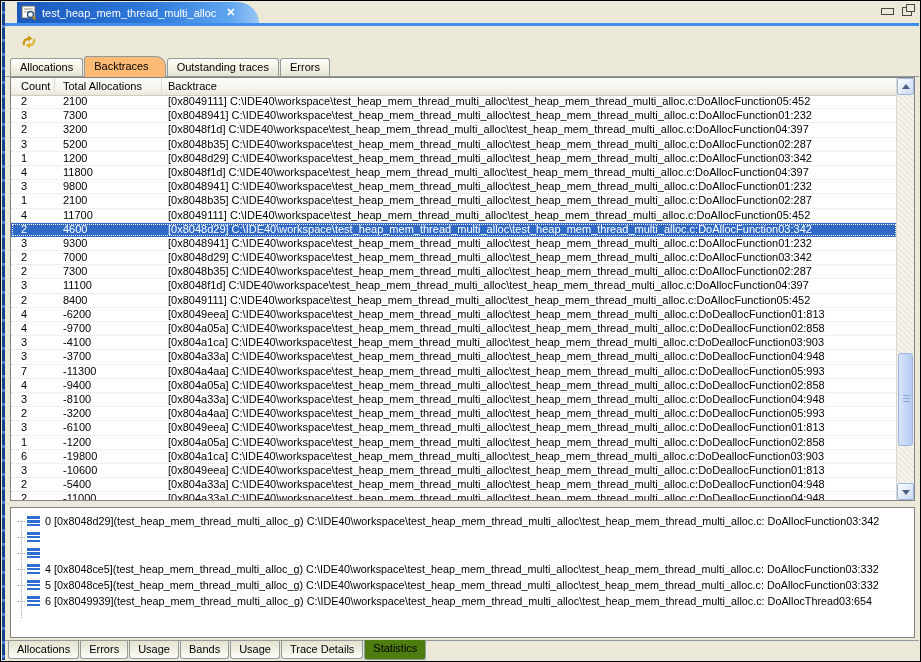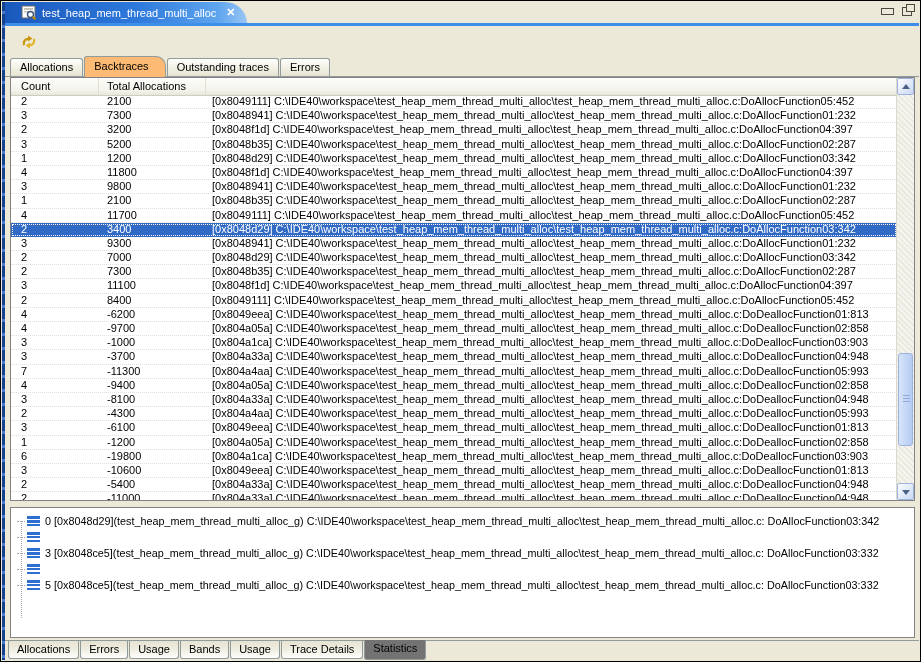--- a/index.html
+++ b/index.html
@@ -3,23 +3,23 @@
 <meta charset="utf-8">
 <style>
   html,body{margin:0;padding:0;width:921px;height:662px;overflow:hidden;
     font-family:"Liberation Sans",sans-serif;font-size:11px;color:#000;}
   .window{position:relative;width:921px;height:662px;box-sizing:border-box;
     border:1px solid #000;background:#ECE9D8;overflow:hidden;}
   .left-stripe{position:absolute;left:1px;top:1px;bottom:1px;width:3px;
     background:repeating-linear-gradient(180deg,#16418C 0 9px,#4A7AD0 9px 12px,#16418C 12px 14px);}
   
   .viewbar{position:absolute;left:4px;top:1px;right:1px;height:21px;background:#ECE9D8;}
-  .view-tab{position:absolute;left:0;top:0;width:242px;height:21px;display:flex;align-items:center;
+  .view-tab{position:absolute;left:12px;top:0;width:242px;height:21px;display:flex;align-items:center;
     background:linear-gradient(90deg,#1A58BC 0%,#2E79DC 55%,#5FA5EE 88%,#9AC6F5 100%);
-    border-top-right-radius:22px 21px;padding-left:16px;box-sizing:border-box;}
+    border-top-right-radius:22px 21px;padding-left:4px;box-sizing:border-box;}
   .view-title{color:#fff;margin-left:5px;white-space:nowrap;}
   .close-x{color:#fff;font-weight:bold;margin-left:10px;font-size:11px;cursor:default;}
   .winbtns{position:absolute;right:7px;top:5px;display:flex;gap:8px;align-items:center;}
   .min-i{width:11px;height:5px;border:1px solid #4A4A42;background:#ECE9D8;}
   .max-i{position:relative;width:8px;height:7px;border:1px solid #4A4A42;background:#ECE9D8;}
   .max-i:before{content:"";position:absolute;left:3px;top:-4px;width:7px;height:6px;
     border:1px solid #4A4A42;background:#ECE9D8;}
   .blue-underline{position:absolute;left:4px;top:22px;right:1px;height:3px;background:#3F8EE9;}
   
   .toolbar{position:absolute;left:4px;top:25px;right:1px;height:31px;background:#ECE9D8;}
@@ -31,21 +31,21 @@
     background:linear-gradient(180deg,#FEFEFC,#F1EFE2 60%,#E6E3D2);
     border:1px solid #919B9C;border-bottom:none;border-radius:3px 3px 0 0;white-space:nowrap;}
   .xtab.selected{height:20px;line-height:19px;background:#fdba74;position:relative;z-index:2;
     border-radius:3px 10px 0 0;margin-bottom:-1px;padding-right:16px;}
   
   .table{position:absolute;left:9px;top:76px;width:905px;height:424px;
     border:1px solid #848284;background:#fff;box-sizing:border-box;overflow:hidden;}
   .thead{position:absolute;left:0;top:0;right:17px;height:17px;display:flex;
     background:linear-gradient(180deg,#FDFDFB,#F3F2EA 75%,#E9E7DB);border-bottom:1px solid #CFCDBE;}
   .th{box-sizing:border-box;border-right:1px solid #E2DFD2;line-height:16px;white-space:nowrap;overflow:hidden;}
-  .c-count{width:88px;padding-left:10px;flex:none;}
+  .c-count{width:44px;padding-left:10px;flex:none;}
   .c-total{width:107px;padding-left:8px;flex:none;}
   .c-bt{flex:1;padding-left:6px;}
   .tbody{position:absolute;left:0;top:17px;right:17px;bottom:0;overflow:hidden;}
   .trow{display:flex;height:14.2px;line-height:13.5px;box-sizing:border-box;
     border-bottom:1px dotted #E4E1D4;white-space:nowrap;}
   .trow .cell{box-sizing:border-box;overflow:hidden;white-space:nowrap;}
   .trow.sel{background:#316AC5;color:#fff;border-bottom:1px solid #316AC5;
     outline:1px dotted #FFF;outline-offset:-2px;}
   
   .vsb{position:absolute;right:0;top:0;bottom:0;width:17px;
@@ -68,21 +68,21 @@
   .frame-line:before{content:"";width:8px;border-top:1px dotted #A8A8A8;margin-right:2px;flex:none;}
   .frame-icon{width:13px;height:11px;margin-right:5px;flex:none;
     background:repeating-linear-gradient(180deg,#2F6FD0 0 2.6px,#FFF 2.6px 3.9px);}
   .frame-text{font-size:10.8px;}
   
   .tabbar-bottom{position:absolute;left:4px;top:639px;right:1px;height:21px;
     border-top:1px solid #919B9C;display:flex;align-items:flex-start;padding-left:3px;box-sizing:border-box;background:#ECE9D8;}
   .btab{height:17px;line-height:16px;padding:0 8px;margin-right:1px;
     background:linear-gradient(0deg,#FEFEFC,#EDEBDD 60%,#E6E3D2);
     border:1px solid #919B9C;border-top:none;border-radius:0 0 3px 3px;white-space:nowrap;}
-  .btab.selected{background:#737373;height:19px;margin-top:-1px;position:relative;z-index:2;}
+  .btab.selected{background:#4d7c0f;height:19px;margin-top:-1px;position:relative;z-index:2;}
 </style>
 </head>
 <body>
 
 <div class="window">
   <div class="left-stripe"></div>
 
   <div class="viewbar">
     <div class="view-tab">
       <svg width="16" height="16" viewBox="0 0 16 16">
@@ -115,20 +115,21 @@
     <div class="xtab">Allocations</div>
     <div class="xtab selected">Backtraces</div>
     <div class="xtab">Outstanding traces</div>
     <div class="xtab">Errors</div>
   </div>
 
   <div class="table">
     <div class="thead">
       <div class="th c-count">Count</div>
       <div class="th c-total">Total Allocations</div>
+      <div class="th c-bt">Backtrace</div>
     </div>
     <div class="tbody">
         <div class="trow">
           <div class="cell c-count">2</div>
           <div class="cell c-total">2100</div>
           <div class="cell c-bt">[0x8049111] C:\IDE40\workspace\test_heap_mem_thread_multi_alloc\test_heap_mem_thread_multi_alloc.c:DoAllocFunction05:452</div>
         </div>
         <div class="trow">
           <div class="cell c-count">3</div>
           <div class="cell c-total">7300</div>
@@ -164,21 +165,21 @@
           <div class="cell c-total">2100</div>
           <div class="cell c-bt">[0x8048b35] C:\IDE40\workspace\test_heap_mem_thread_multi_alloc\test_heap_mem_thread_multi_alloc.c:DoAllocFunction02:287</div>
         </div>
         <div class="trow">
           <div class="cell c-count">4</div>
           <div class="cell c-total">11700</div>
           <div class="cell c-bt">[0x8049111] C:\IDE40\workspace\test_heap_mem_thread_multi_alloc\test_heap_mem_thread_multi_alloc.c:DoAllocFunction05:452</div>
         </div>
         <div class="trow sel">
           <div class="cell c-count">2</div>
-          <div class="cell c-total">3400</div>
+          <div class="cell c-total">4600</div>
           <div class="cell c-bt">[0x8048d29] C:\IDE40\workspace\test_heap_mem_thread_multi_alloc\test_heap_mem_thread_multi_alloc.c:DoAllocFunction03:342</div>
         </div>
         <div class="trow">
           <div class="cell c-count">3</div>
           <div class="cell c-total">9300</div>
           <div class="cell c-bt">[0x8048941] C:\IDE40\workspace\test_heap_mem_thread_multi_alloc\test_heap_mem_thread_multi_alloc.c:DoAllocFunction01:232</div>
         </div>
         <div class="trow">
           <div class="cell c-count">2</div>
           <div class="cell c-total">7000</div>
@@ -204,21 +205,21 @@
           <div class="cell c-total">-6200</div>
           <div class="cell c-bt">[0x8049eea] C:\IDE40\workspace\test_heap_mem_thread_multi_alloc\test_heap_mem_thread_multi_alloc.c:DoDeallocFunction01:813</div>
         </div>
         <div class="trow">
           <div class="cell c-count">4</div>
           <div class="cell c-total">-9700</div>
           <div class="cell c-bt">[0x804a05a] C:\IDE40\workspace\test_heap_mem_thread_multi_alloc\test_heap_mem_thread_multi_alloc.c:DoDeallocFunction02:858</div>
         </div>
         <div class="trow">
           <div class="cell c-count">3</div>
-          <div class="cell c-total">-1000</div>
+          <div class="cell c-total">-4100</div>
           <div class="cell c-bt">[0x804a1ca] C:\IDE40\workspace\test_heap_mem_thread_multi_alloc\test_heap_mem_thread_multi_alloc.c:DoDeallocFunction03:903</div>
         </div>
         <div class="trow">
           <div class="cell c-count">3</div>
           <div class="cell c-total">-3700</div>
           <div class="cell c-bt">[0x804a33a] C:\IDE40\workspace\test_heap_mem_thread_multi_alloc\test_heap_mem_thread_multi_alloc.c:DoDeallocFunction04:948</div>
         </div>
         <div class="trow">
           <div class="cell c-count">7</div>
           <div class="cell c-total">-11300</div>
@@ -229,21 +230,21 @@
           <div class="cell c-total">-9400</div>
           <div class="cell c-bt">[0x804a05a] C:\IDE40\workspace\test_heap_mem_thread_multi_alloc\test_heap_mem_thread_multi_alloc.c:DoDeallocFunction02:858</div>
         </div>
         <div class="trow">
           <div class="cell c-count">3</div>
           <div class="cell c-total">-8100</div>
           <div class="cell c-bt">[0x804a33a] C:\IDE40\workspace\test_heap_mem_thread_multi_alloc\test_heap_mem_thread_multi_alloc.c:DoDeallocFunction04:948</div>
         </div>
         <div class="trow">
           <div class="cell c-count">2</div>
-          <div class="cell c-total">-4300</div>
+          <div class="cell c-total">-3200</div>
           <div class="cell c-bt">[0x804a4aa] C:\IDE40\workspace\test_heap_mem_thread_multi_alloc\test_heap_mem_thread_multi_alloc.c:DoDeallocFunction05:993</div>
         </div>
         <div class="trow">
           <div class="cell c-count">3</div>
           <div class="cell c-total">-6100</div>
           <div class="cell c-bt">[0x8049eea] C:\IDE40\workspace\test_heap_mem_thread_multi_alloc\test_heap_mem_thread_multi_alloc.c:DoDeallocFunction01:813</div>
         </div>
         <div class="trow">
           <div class="cell c-count">1</div>
           <div class="cell c-total">-1200</div>
@@ -286,28 +287,32 @@
     <div id="frames-box">
         <div class="frame-line">
           <span class="frame-icon"></span>
           <span class="frame-text">0 [0x8048d29](test_heap_mem_thread_multi_alloc_g) C:\IDE40\workspace\test_heap_mem_thread_multi_alloc\test_heap_mem_thread_multi_alloc.c: DoAllocFunction03:342</span>
         </div>
         <div class="frame-line">
           <span class="frame-icon"></span>
         </div>
         <div class="frame-line">
           <span class="frame-icon"></span>
-          <span class="frame-text">3 [0x8048ce5](test_heap_mem_thread_multi_alloc_g) C:\IDE40\workspace\test_heap_mem_thread_multi_alloc\test_heap_mem_thread_multi_alloc.c: DoAllocFunction03:332</span>
-        </div>
-        <div class="frame-line">
-          <span class="frame-icon"></span>
+        </div>
+        <div class="frame-line">
+          <span class="frame-icon"></span>
+          <span class="frame-text">4 [0x8048ce5](test_heap_mem_thread_multi_alloc_g) C:\IDE40\workspace\test_heap_mem_thread_multi_alloc\test_heap_mem_thread_multi_alloc.c: DoAllocFunction03:332</span>
         </div>
         <div class="frame-line">
           <span class="frame-icon"></span>
           <span class="frame-text">5 [0x8048ce5](test_heap_mem_thread_multi_alloc_g) C:\IDE40\workspace\test_heap_mem_thread_multi_alloc\test_heap_mem_thread_multi_alloc.c: DoAllocFunction03:332</span>
+        </div>
+        <div class="frame-line">
+          <span class="frame-icon"></span>
+          <span class="frame-text">6 [0x8049939](test_heap_mem_thread_multi_alloc_g) C:\IDE40\workspace\test_heap_mem_thread_multi_alloc\test_heap_mem_thread_multi_alloc.c: DoAllocThread03:654</span>
         </div>
       </div>
   </div>
 
   <div class="tabbar-bottom">
     <div class="btab">Allocations</div>
     <div class="btab">Errors</div>
     <div class="btab">Usage</div>
     <div class="btab">Bands</div>
     <div class="btab">Usage</div>

